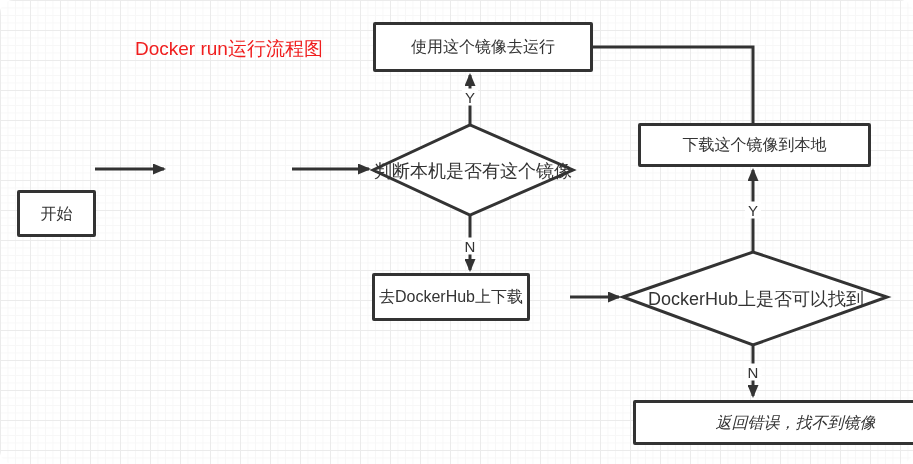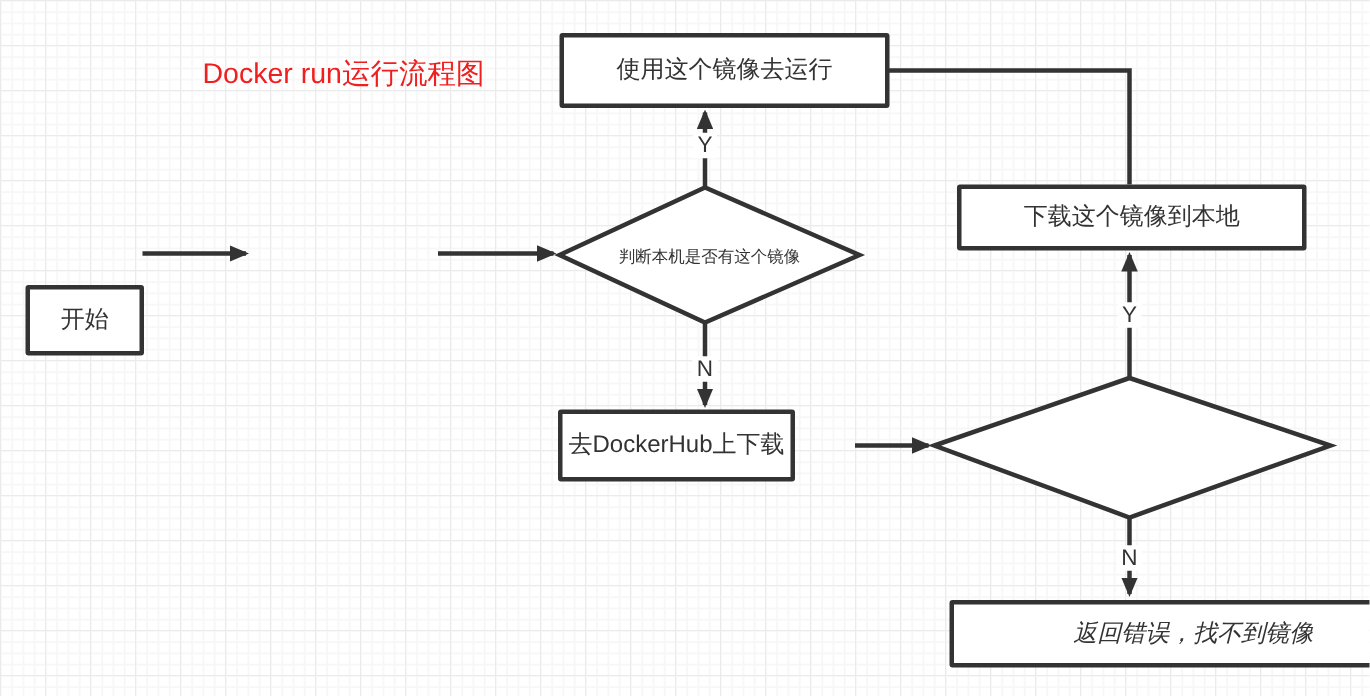--- a/index.html
+++ b/index.html
@@ -18,20 +18,21 @@
     height: 464px;
     overflow: hidden;
     background-color: #ffffff;
     background-image:
       linear-gradient(to right, var(--gridmajor) 1px, transparent 1px),
       linear-gradient(to bottom, var(--gridmajor) 1px, transparent 1px),
       linear-gradient(to right, var(--gridminor) 1px, transparent 1px),
       linear-gradient(to bottom, var(--gridminor) 1px, transparent 1px);
     background-size: 30px 30px, 30px 30px, 7.5px 7.5px, 7.5px 7.5px;
     color: var(--text);
+    border-radius: 14px;
   }
   .title {
     position: absolute;
     left: 135px;
     top: 36px;
     font-size: 19px;
     font-weight: 500;
     color: var(--accent);
     white-space: nowrap;
   }
@@ -63,21 +64,21 @@
     text-align: center;
     font-size: 16px;
     line-height: 1.45;
     color: var(--text);
   }
   .node .lbl { white-space: nowrap; }
   .node .lbl.wrap { white-space: pre-line; }
   .diamond-label {
     position: absolute;
     transform: translate(-50%, -50%);
-    font-size: 11px;
+    font-size: 18px;
     white-space: nowrap;
     color: var(--text);
   }
   .edge-label {
     position: absolute;
     transform: translate(-50%, -50%);
     background: var(--nodebg);
     padding: 0 3px;
     font-size: 15px;
     color: var(--text);
@@ -125,19 +126,20 @@
 
   <div class="node" style="left:372px; top:273px; width:158px; height:48px;">
     <span class="lbl">去DockerHub上下载</span>
   </div>
 
   <div class="node" style="left:633px; top:400px; width:325px; height:45px;font-style:italic;">
     <span class="lbl">返回错误，找不到镜像</span>
   </div>
 
   <div class="diamond-label" style="left:473px; top:171px;">判断本机是否有这个镜像</div>
+  <div class="diamond-label" style="left:756px; top:299px;">DockerHub上是否可以找到</div>
 
   <div class="edge-label" style="left:470px; top:97px;">Y</div>
   <div class="edge-label" style="left:470px; top:246px;">N</div>
   <div class="edge-label" style="left:753px; top:210px;">Y</div>
   <div class="edge-label" style="left:753px; top:372px;">N</div>
 
 </div>
 
 </body></html>

